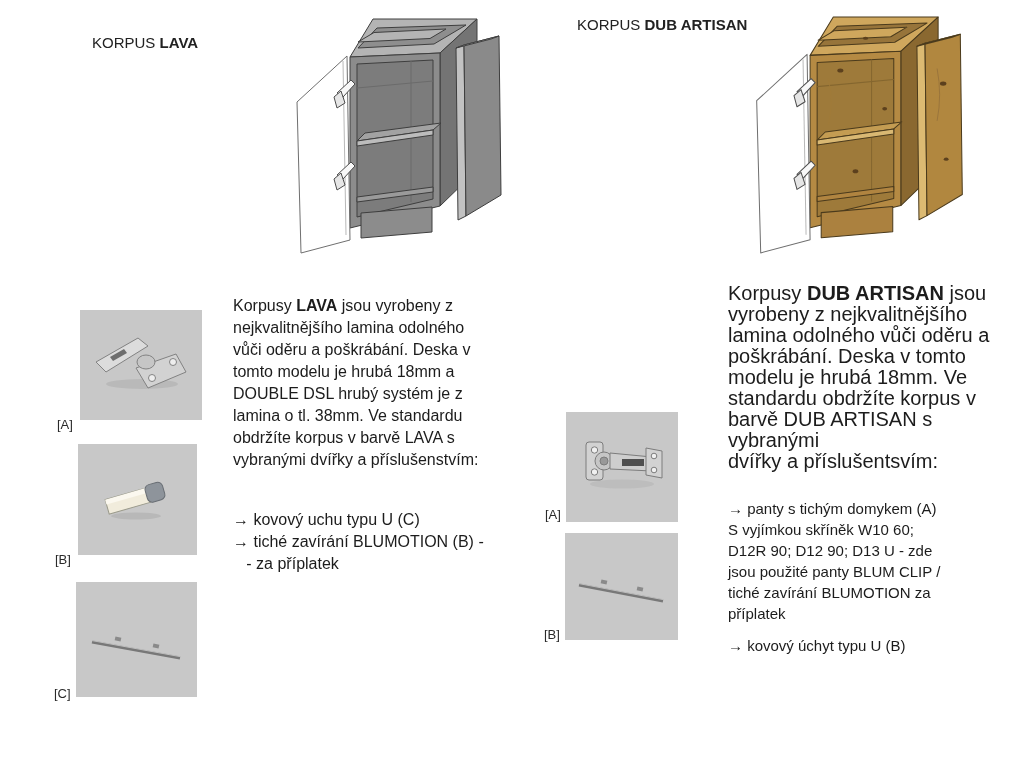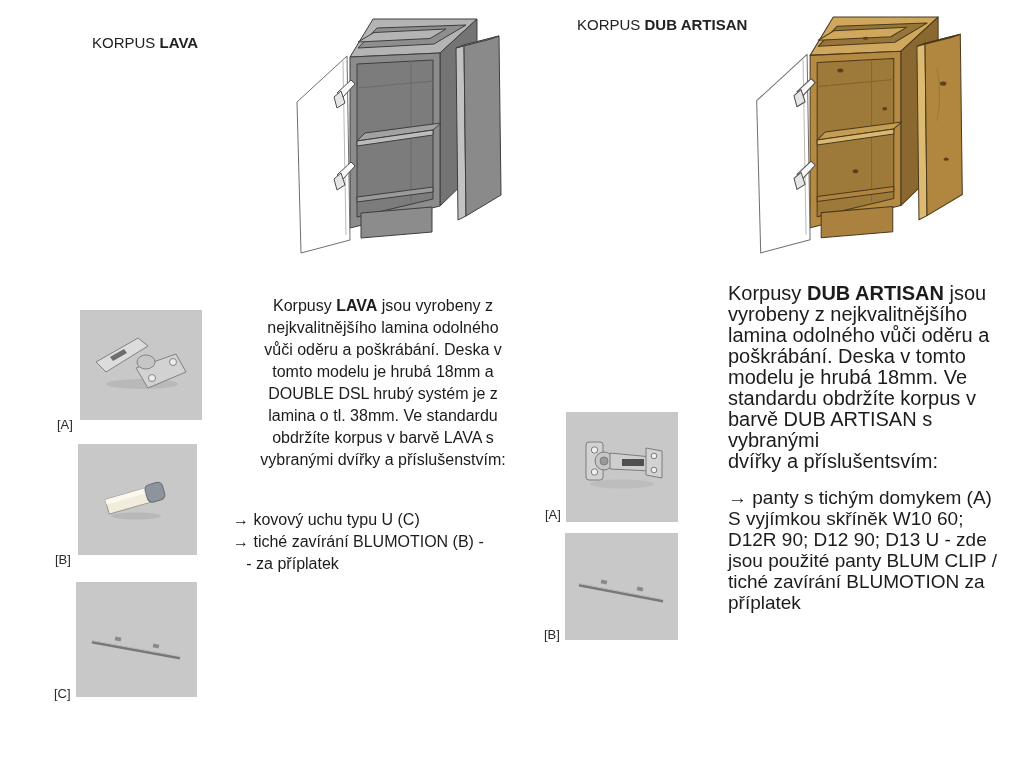--- a/index.html
+++ b/index.html
@@ -7,21 +7,21 @@
     position:relative; width:1024px; height:768px; background:#ffffff;
     font-family:"Liberation Sans", sans-serif; color:#1c1c1c; overflow:hidden;
   }
   .abs { position:absolute; }
   .title { font-size:15px; color:#222222; white-space:nowrap; }
   .bold { font-weight:bold; }
   .para { white-space:pre-line; }
   .para-l { font-size:16px; line-height:22px; width:300px; }
   .para-r { font-size:20px; line-height:21px; width:280px; }
   .bullets-l div { white-space:pre-line; font-size:16px; line-height:22px; }
-  .bullets-r div { white-space:pre-line; font-size:19px; line-height:21px; }
+  .bullets-r div { white-space:pre-line; font-size:15px; line-height:21px;margin-top:11px; }
   .figbox { position:absolute; background:#c8c8c8; }
   .figbox svg { display:block; }
   .figlabel { position:absolute; font-size:13px; color:#2a2a2a; }
   svg { shape-rendering:geometricPrecision; }
 </style>
 </head>
 <body>
 
 <div id="stage">
 
@@ -60,21 +60,21 @@
 
         <g>
           <polygon points="57,83 71,70 75,74 63,87" fill="#f8f8f8" stroke="#4c4c4c"></polygon>
           <polygon points="54,87 61,81 65,93 57,98" fill="#e6e6e6" stroke="#4c4c4c"></polygon>
           <polygon points="57,165 71,152 75,156 63,169" fill="#f8f8f8" stroke="#4c4c4c"></polygon>
           <polygon points="54,169 61,163 65,175 57,180" fill="#e6e6e6" stroke="#4c4c4c"></polygon>
         </g>
       </g>
     </svg>
 
-    <div class="abs para para-l" style="left:233px;top:295px;text-align:center;"><span>Korpusy </span><span class="bold">LAVA</span><span> jsou vyrobeny z
+    <div class="abs para para-l" style="left:233px;top:295px;"><span>Korpusy </span><span class="bold">LAVA</span><span> jsou vyrobeny z
 nejkvalitnějšího lamina odolného
 vůči oděru a poškrábání. Deska v
 tomto modelu je hrubá 18mm a
 DOUBLE DSL hrubý systém je z
 lamina o tl. 38mm. Ve standardu
 obdržíte korpus v barvě LAVA s
 vybranými dvířky a příslušenstvím:</span></div>
 
     <div class="abs bullets-l" style="left:233px;top:509px;">
       <div>→ kovový uchu typu U (C)</div>
@@ -183,20 +183,21 @@
 barvě DUB ARTISAN s vybranými
 dvířky a příslušentsvím:</span></div>
 
     <div class="abs bullets-r" style="left:728px;top:487px;">
       <div>→ panty s tichým domykem (A)
 S vyjímkou skříněk W10 60;
 D12R 90; D12 90; D13 U - zde
 jsou použité panty BLUM CLIP /
 tiché zavírání BLUMOTION za
 příplatek</div>
+      <div>→ kovový úchyt typu U (B)</div>
     </div>
 
     <div class="figbox" style="left:566px;top:412px;width:112px;height:110px;">
       <svg width="112" height="110" viewBox="0 0 112 110">
         <ellipse cx="56" cy="72" rx="32" ry="4.5" fill="#bdbdbd"></ellipse>
         <g stroke="#7c7c7c" stroke-width="1">
           <rect x="20" y="30" width="17" height="38" rx="3" fill="#d2d2d2"></rect>
           <circle cx="28.5" cy="38" r="3.2" fill="#f0f0f0"></circle>
           <circle cx="28.5" cy="60" r="3.2" fill="#f0f0f0"></circle>
           <circle cx="38" cy="49" r="9" fill="#c6c6c6"></circle>

